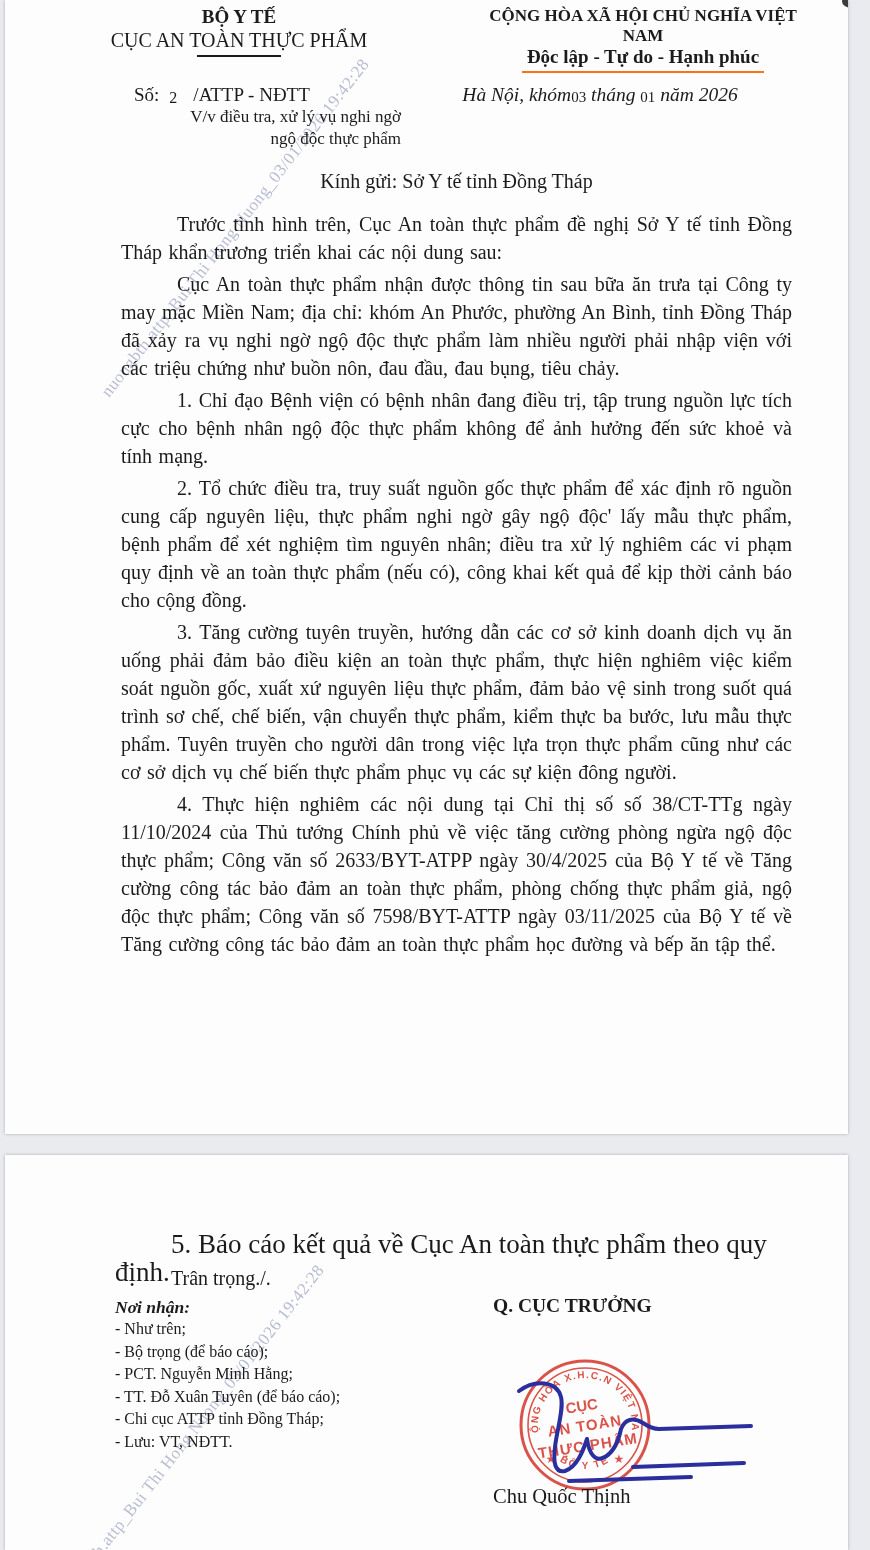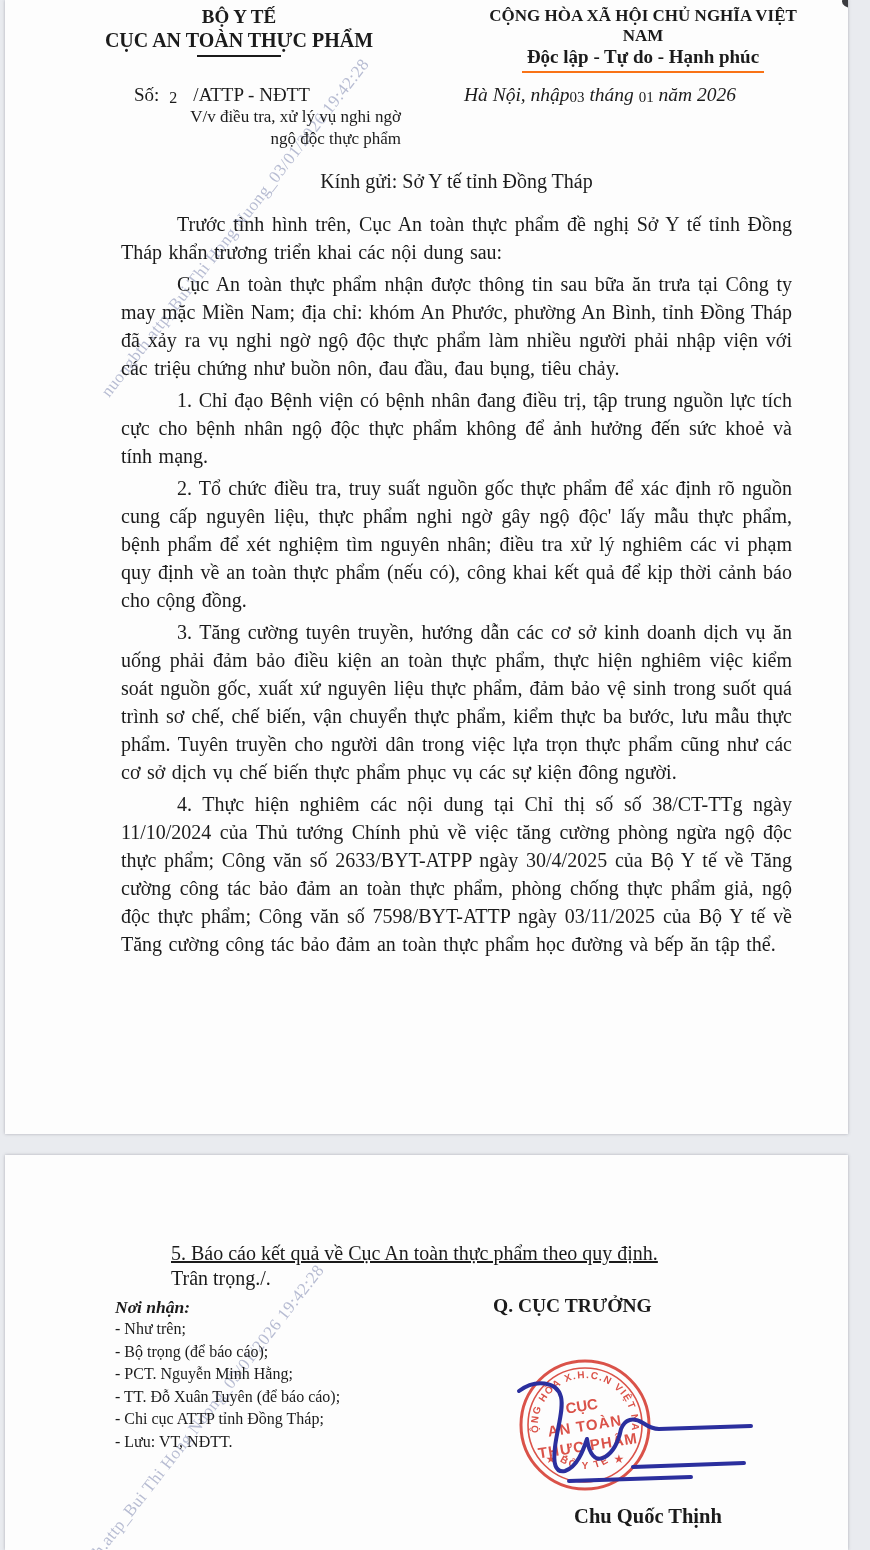--- a/index.html
+++ b/index.html
@@ -19,51 +19,51 @@
   .wm{
     position:absolute;white-space:nowrap;
     font-size:17px;letter-spacing:.5px;
     color:rgba(125,135,175,.55);
     transform:rotate(-52deg);transform-origin:0 50%;
     z-index:1;pointer-events:none;
   }
   .layer{position:absolute;inset:0;z-index:2;}
   .hdr-left{position:absolute;left:84px;top:6px;width:300px;text-align:center;}
   .hdr-left .l1{font-weight:bold;font-size:19px;}
-  .hdr-left .l2{font-weight:bold;font-size:20px;margin-top:1px;}
+  .hdr-left .l2{font-weight:normal;font-size:20px;margin-top:1px;}
   .hdr-left .rule{width:84px;border-top:2px solid #1b1b1b;margin:3px auto 0;}
   .hdr-right{position:absolute;left:462px;top:6px;width:352px;text-align:center;}
   .hdr-right .l1{font-weight:bold;font-size:17px;}
   .hdr-right .l2{font-weight:bold;font-size:19px;margin-top:0;display:inline-block;
                  border-bottom:2px solid #f97316;padding:0 5px 3px;}
   .num-line{position:absolute;left:129px;top:84px;font-size:19px;white-space:nowrap;}
   .num-line .numval{font-size:16px;position:relative;top:2px;margin:0 16px 0 10px;}
   .vv{position:absolute;left:66px;top:106px;width:330px;text-align:right;
       font-size:17px;line-height:22px;}
   .date-line{position:absolute;left:434px;top:84px;width:322px;text-align:center;
              font-style:italic;font-size:19.5px;white-space:nowrap;}
   .date-line .dsm{font-style:normal;font-size:15px;position:relative;top:1px;font-family:Liberation Serif, serif;}
   .salutation{position:absolute;left:116px;top:170px;width:671px;text-align:center;
               font-size:20px;}
   .body-text{position:absolute;left:116px;top:210px;width:671px;}
   .body-text p{margin:0 0 4px;text-indent:56px;text-align:justify;
                font-size:20px;line-height:28px;word-spacing:1.5px;}
   .smudge{position:absolute;left:837px;top:-5px;width:19px;height:13px;
           background:#3c3c40;border-radius:50%;}
   
-  .p2-item5{position:absolute;left:110px;top:84px;width:676px;text-indent:56px;
-            font-size:20px;line-height:28px;text-decoration:underline;}
+  .p2-item5{position:absolute;left:110px;top:75px;width:676px;text-indent:56px;
+            font-size:27px;line-height:28px;}
   .p2-closing{position:absolute;left:166px;top:112px;font-size:20px;}
   .recipients{position:absolute;left:110px;top:142px;width:360px;}
   .recipients .rlabel{font-weight:bold;font-style:italic;font-size:17.5px;}
   .recipients .ritem{font-size:16px;line-height:22.5px;}
   .signer-title{position:absolute;left:488px;top:140px;width:310px;text-align:left;
                 font-weight:bold;font-size:19.5px;}
-  .signer-name{position:absolute;left:488px;top:350px;width:310px;text-align:center;
-               font-weight:bold;font-size:20.5px;}
+  .signer-name{position:absolute;left:488px;top:330px;width:310px;text-align:left;
+               font-weight:normal;font-size:20.5px;}
   .stamp-svg{position:absolute;left:500px;top:192px;opacity:.93;}
   .sig-svg{position:absolute;left:492px;top:222px;}
   .stamp-sans{font-family:"Liberation Sans","DejaVu Sans",sans-serif;}
 </style>
 </head>
 <body>
 
 <div class="page" id="page1">
   <div class="wm" style="left:100px;top:385px;">nuongbth.attp_Bui Thi Hong Nuong_03/01/2026 19:42:28</div>
 
@@ -84,21 +84,21 @@
     <div class="num-line">
       <span>Số:</span><span class="numval">2</span><span>/ATTP - NĐTT</span>
     </div>
 
     <div class="vv">
       <div>V/v điều tra, xử lý vụ nghi ngờ</div>
       <div>ngộ độc thực phẩm</div>
     </div>
 
     <div class="date-line">
-      <span>Hà Nội, nhập</span><span class="dsm">03</span>&nbsp;<span>tháng</span>&nbsp;<span class="dsm">01</span>&nbsp;<span>năm 2026</span>
+      <span>Hà Nội, khóm</span><span class="dsm">03</span>&nbsp;<span>tháng</span>&nbsp;<span class="dsm">01</span>&nbsp;<span>năm 2026</span>
     </div>
 
     <div class="salutation">Kính gửi: Sở Y tế tỉnh Đồng Tháp</div>
 
     <div class="body-text">
       <p>Trước tình hình trên, Cục An toàn thực phẩm đề nghị Sở Y tế tỉnh Đồng Tháp khẩn trương triển khai các nội dung sau:</p>
       <p>Cục An toàn thực phẩm nhận được thông tin sau bữa ăn trưa tại Công ty may mặc Miền Nam; địa chỉ: khóm An Phước, phường An Bình, tỉnh Đồng Tháp đã xảy ra vụ nghi ngờ ngộ độc thực phẩm làm nhiều người phải nhập viện với các triệu chứng như buồn nôn, đau đầu, đau bụng, tiêu chảy.</p>
       <p>1. Chỉ đạo Bệnh viện có bệnh nhân đang điều trị, tập trung nguồn lực tích cực cho bệnh nhân ngộ độc thực phẩm không để ảnh hưởng đến sức khoẻ và tính mạng.</p>
       <p>2. Tổ chức điều tra, truy suất nguồn gốc thực phẩm để xác định rõ nguồn cung cấp nguyên liệu, thực phẩm nghi ngờ gây ngộ độc' lấy mẫu thực phẩm, bệnh phẩm để xét nghiệm tìm nguyên nhân; điều tra xử lý nghiêm các vi phạm quy định về an toàn thực phẩm (nếu có), công khai kết quả để kịp thời cảnh báo cho cộng đồng.</p>
       <p>3. Tăng cường tuyên truyền, hướng dẫn các cơ sở kinh doanh dịch vụ ăn uống phải đảm bảo điều kiện an toàn thực phẩm, thực hiện nghiêm việc kiểm soát nguồn gốc, xuất xứ nguyên liệu thực phẩm, đảm bảo vệ sinh trong suốt quá trình sơ chế, chế biến, vận chuyển thực phẩm, kiểm thực ba bước, lưu mẫu thực phẩm. Tuyên truyền cho người dân trong việc lựa trọn thực phẩm cũng như các cơ sở dịch vụ chế biến thực phẩm phục vụ các sự kiện đông người.</p>

